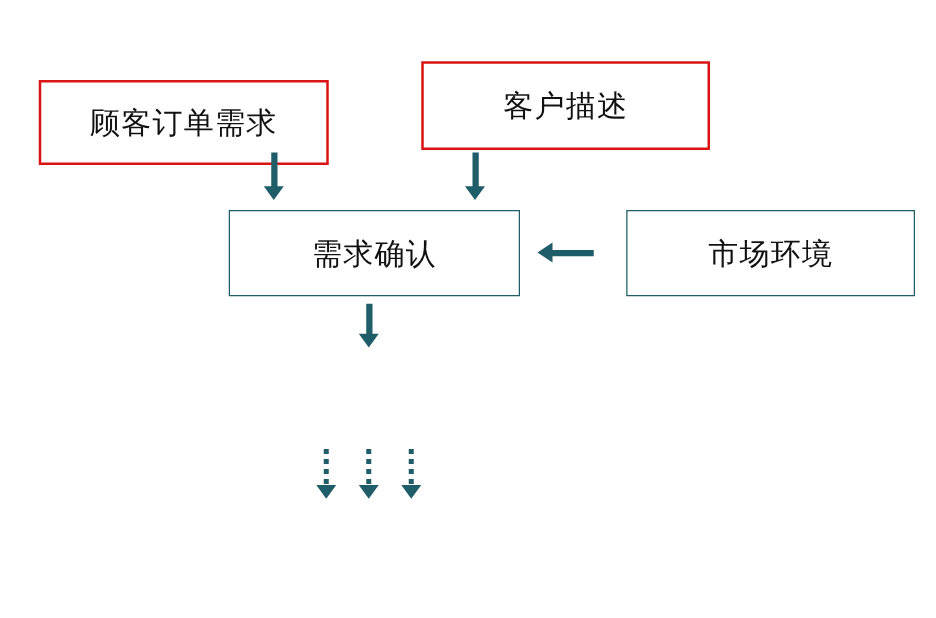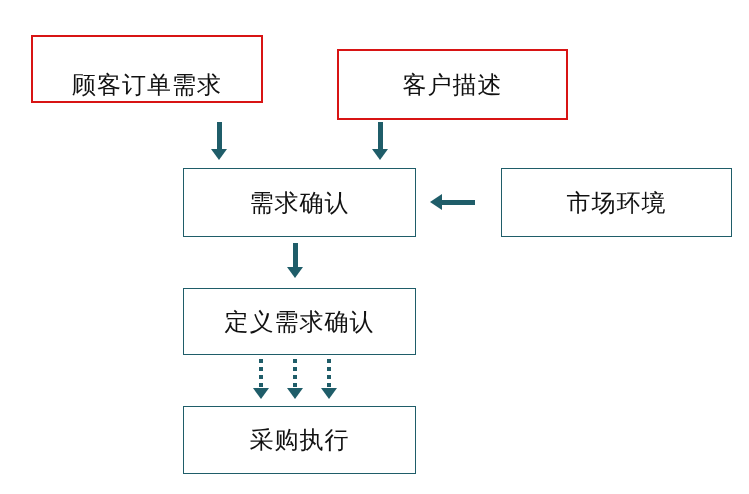--- a/index.html
+++ b/index.html
@@ -23,21 +23,21 @@
     align-items: center;
     justify-content: center;
     font-size: 24px;
     color: #111111;
     letter-spacing: 1px;
   }
   .node.red-border  { border: 2px solid #d81414; }
   .node.teal-border { border: 1.5px solid #1f5d69; }
 
   
-  #node-customer-order   { left: 31px;  top: 35px;  width: 232px; height: 68px; align-items: flex-end; }
+  #node-customer-order   { left: 31px;  top: 64px;  width: 232px; height: 68px; }
   #node-customer-desc    { left: 337px; top: 49px;  width: 231px; height: 71px; }
   #node-demand-confirm   { left: 183px; top: 168px; width: 233px; height: 69px; }
   #node-market-env       { left: 490px; top: 168px; width: 231px; height: 69px; margin-left: 11px; }
   #node-define-demand    { left: 183px; top: 288px; width: 233px; height: 67px; }
   #node-procurement      { left: 183px; top: 406px; width: 233px; height: 68px; }
 
   
   .stem-v {
     position: absolute;
     width: 5px;
@@ -87,27 +87,21 @@
   </div>
 
   <div class="node teal-border" id="node-demand-confirm">
     <span>需求确认</span>
   </div>
 
   <div class="node teal-border" id="node-market-env">
     <span>市场环境</span>
   </div>
 
-  <div class="node teal-border" id="node-define-demand">
-    <span>定义需求确认</span>
-  </div>
 
-  <div class="node teal-border" id="node-procurement">
-    <span>采购执行</span>
-  </div>
 
   <div>
     <div class="stem-v" style="left:217px; top:122px; height:28px;"></div>
     <div class="head-down" style="left:211px; top:149px;"></div>
   </div>
 
   <div>
     <div class="stem-v" style="left:378px; top:122px; height:28px;"></div>
     <div class="head-down" style="left:372px; top:149px;"></div>
   </div>

